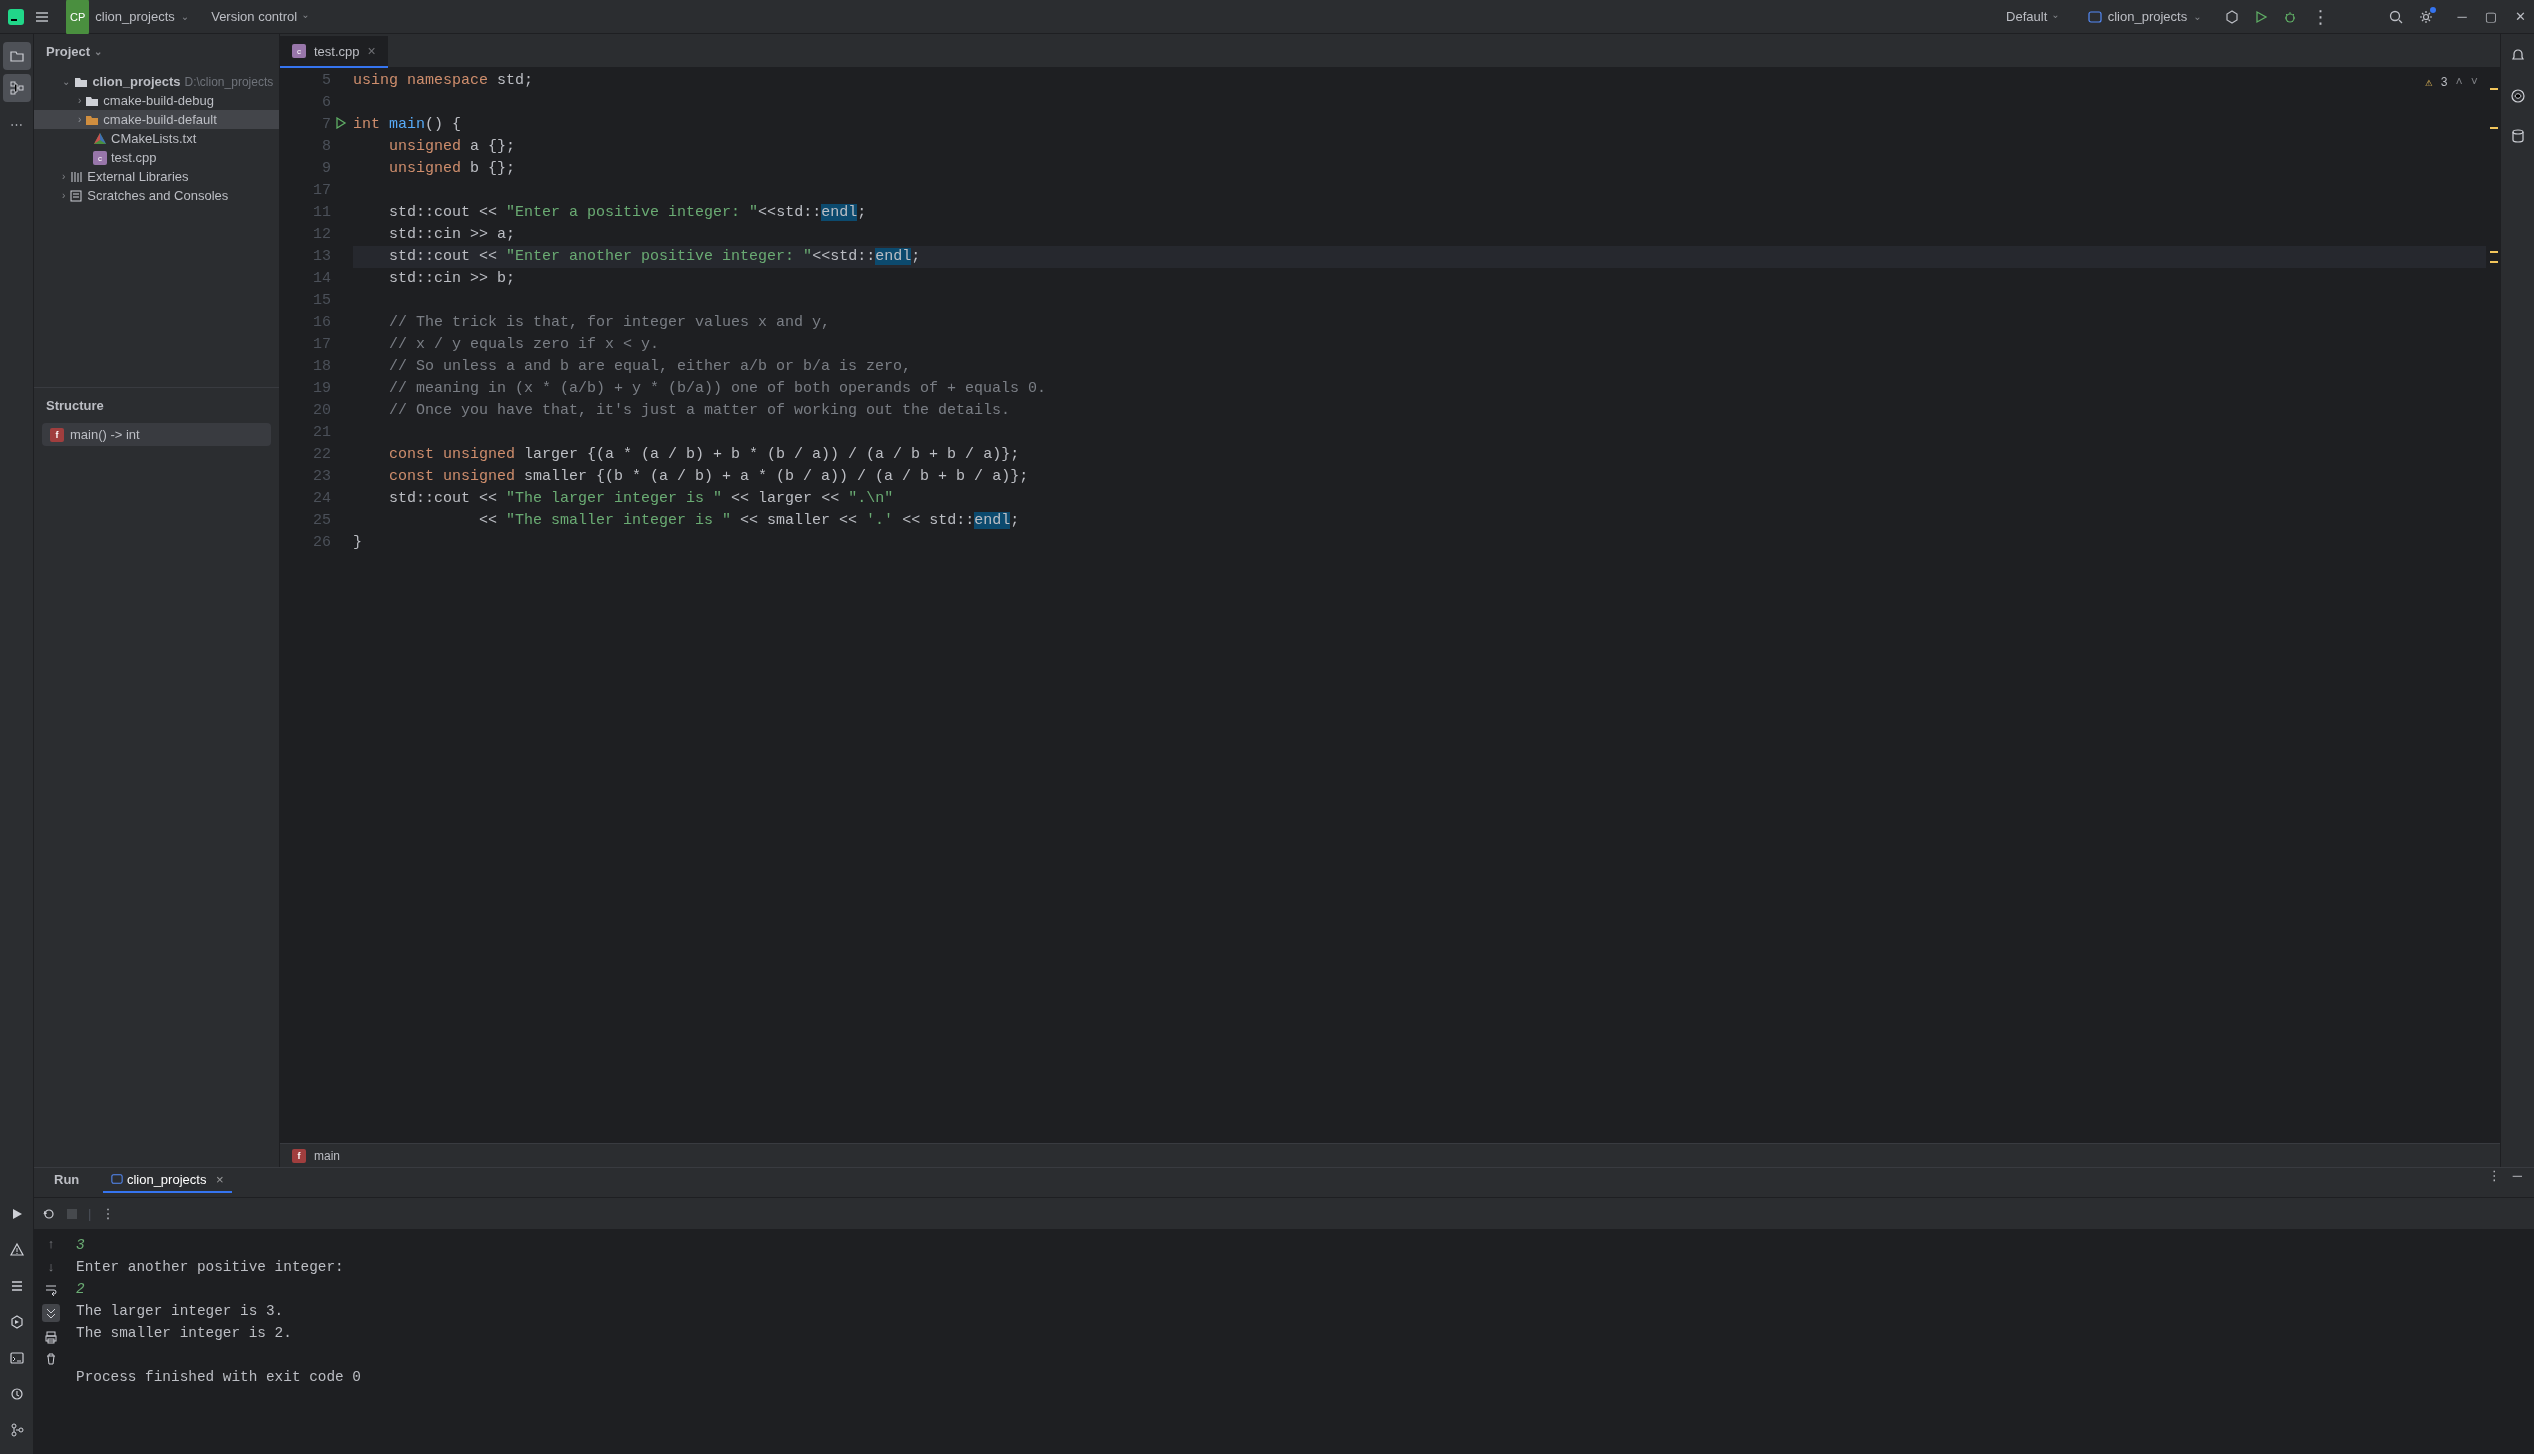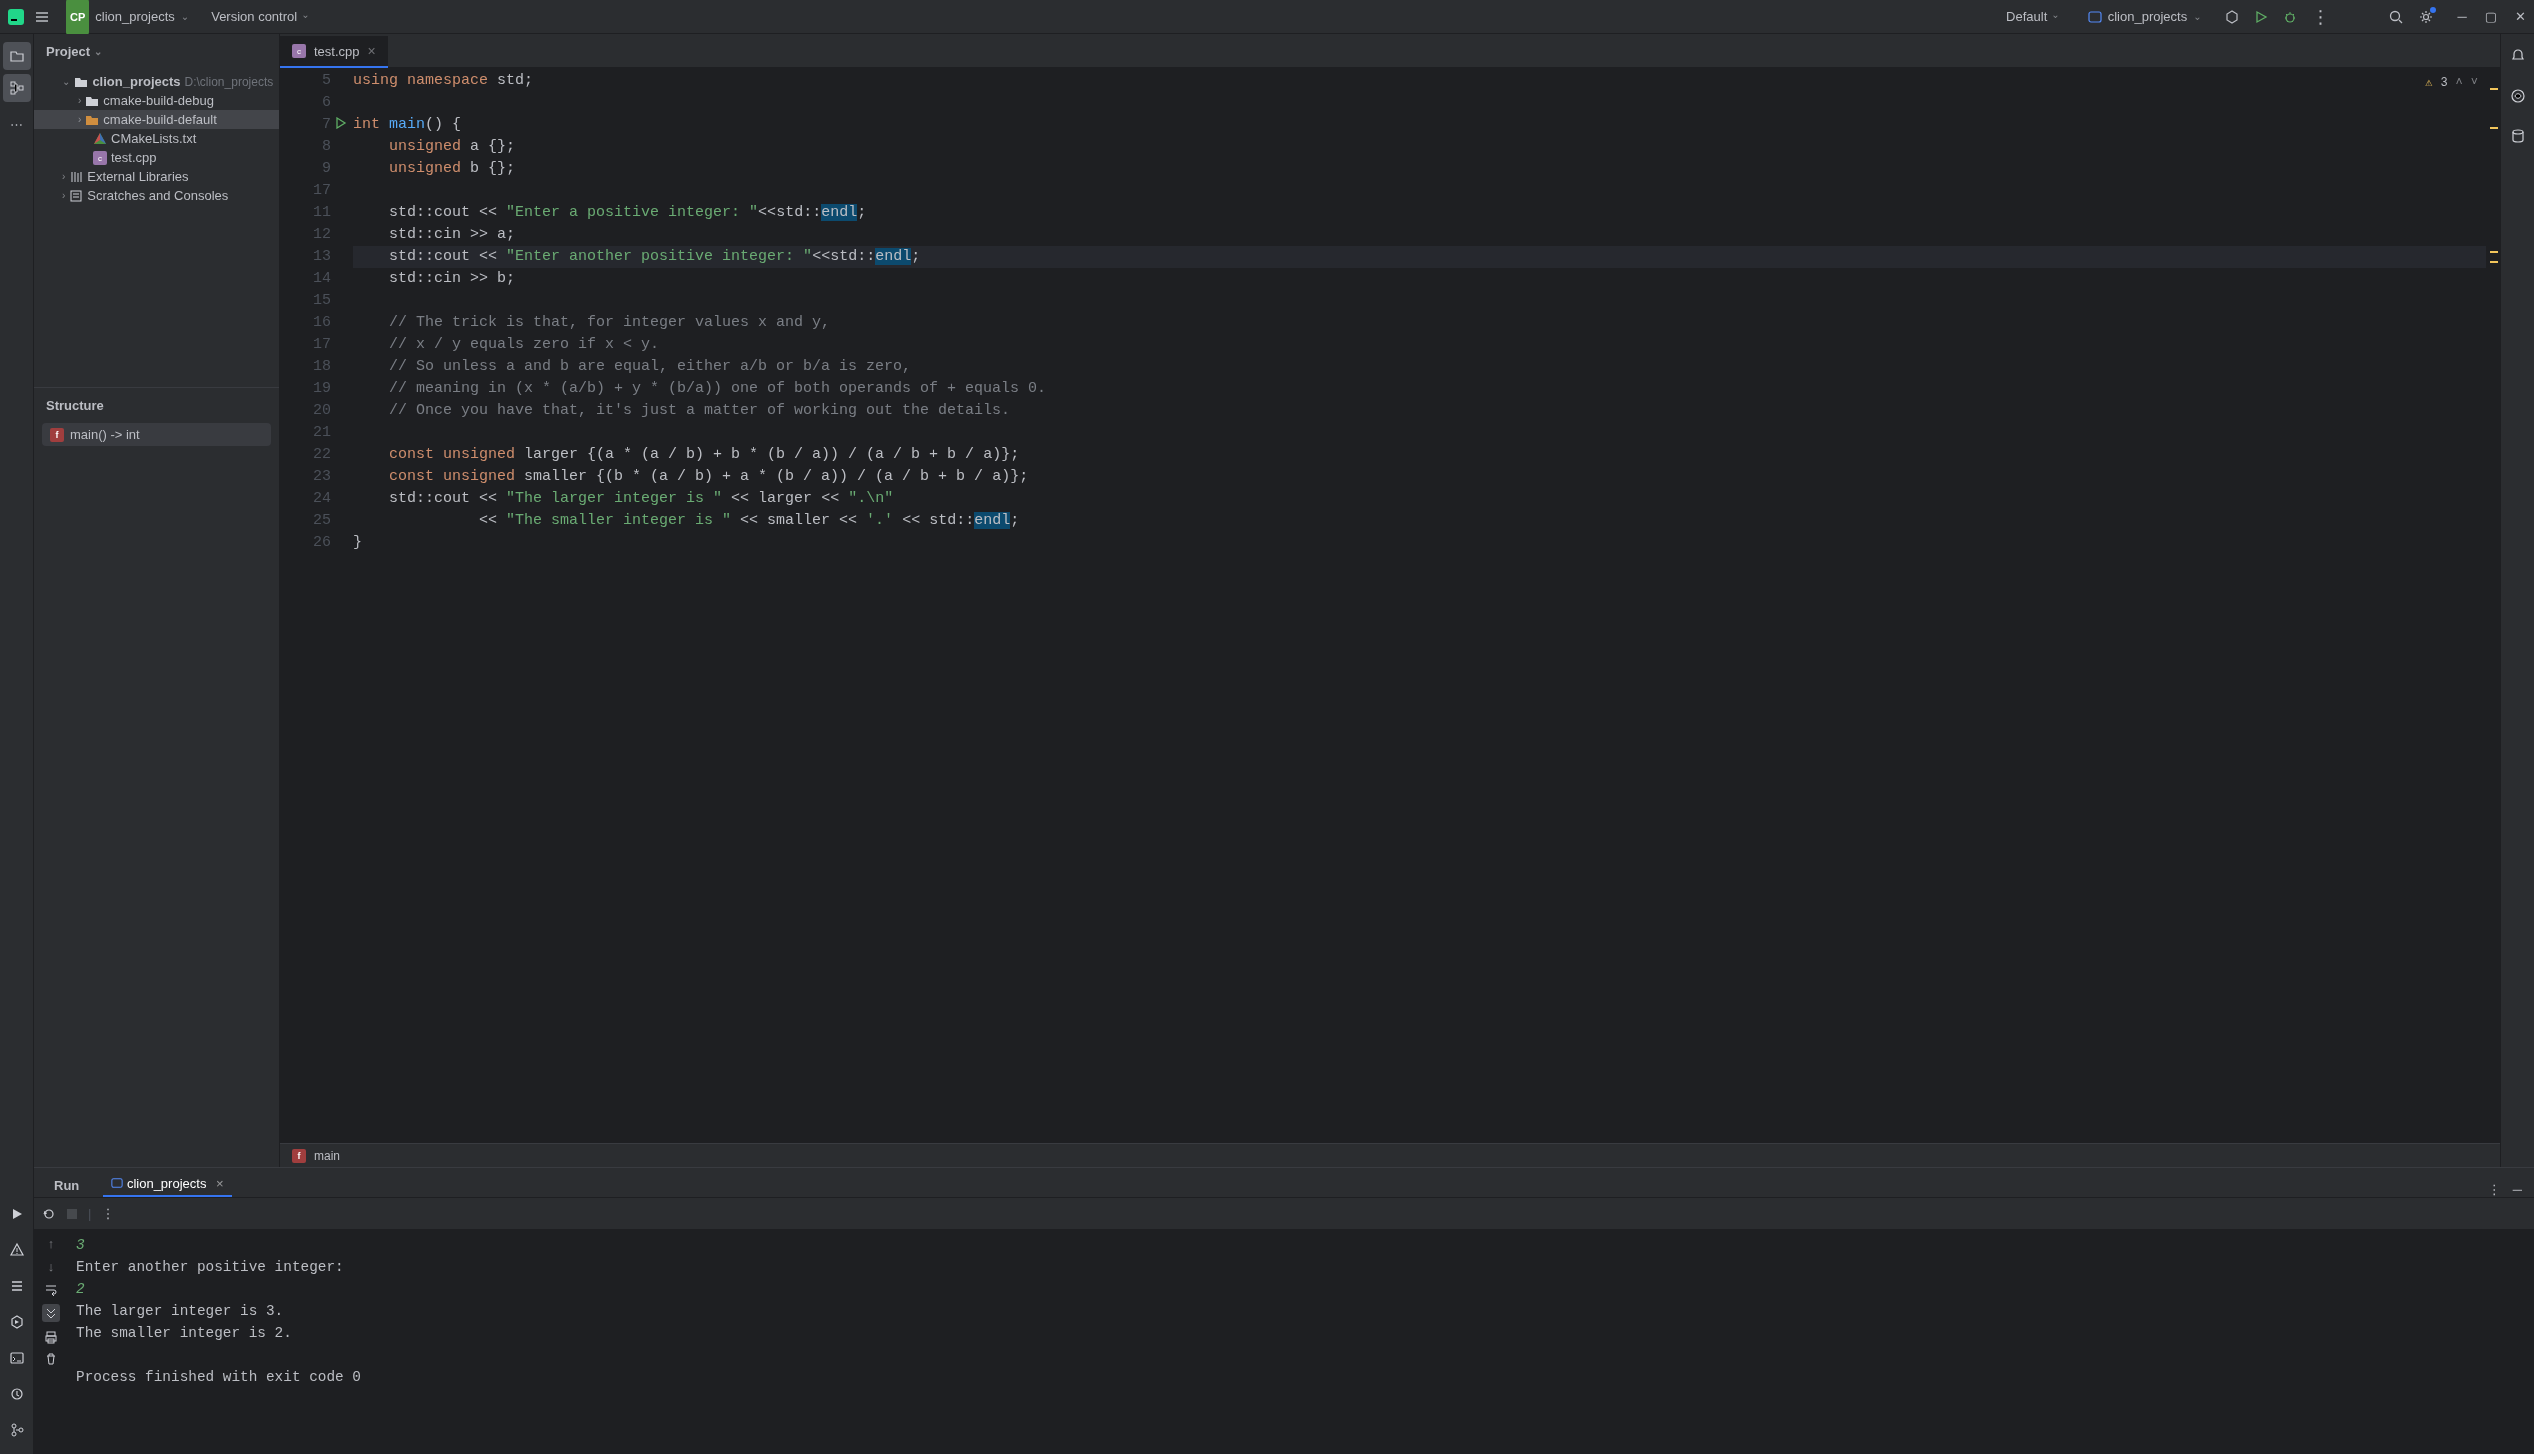--- a/index.html
+++ b/index.html
@@ -1,21 +1,21 @@
 <!DOCTYPE html>
 <html><head>
 <meta charset="utf-8">
 <style>
 *{margin:0;padding:0;box-sizing:border-box}
 body{font-family:'Segoe UI',Arial,sans-serif;background:#1e1f22;color:#bcbec4;font-size:13px;overflow:hidden;width:2534px;height:1454px;transform-origin:top left}
 .titlebar{height:34px;background:#2b2d30;display:flex;align-items:center;padding:0 8px;border-bottom:1px solid #1e1f22}
 .tb-left{display:flex;align-items:center;gap:10px}
 .tb-icon{width:16px;height:16px;display:inline-flex;align-items:center;justify-content:center}
 .tb-project{display:flex;align-items:center;gap:6px;padding:3px 6px;border-radius:4px}
-.cp-badge{background:#4a8f3f;color:#fff;padding:12px 4px;border-radius:3px;font-size:11px;font-weight:bold}
+.cp-badge{background:#4a8f3f;color:#fff;padding:12px 4px;border-radius:3px;font-size:11px;font-weight:normal}
 .chevron{opacity:0.6;font-size:10px}
 .tb-right{margin-left:auto;display:flex;align-items:center;gap:14px}
 .tb-btn{padding:4px 6px;cursor:pointer;display:flex;align-items:flex-start;gap:4px}
 .run-target{display:flex;align-items:center;gap:6px;padding:3px 8px}
 .wincontrols{display:flex;gap:18px;margin-left:10px}
 .main-area{display:flex;height:calc(100% - 34px)}
 .left-strip{width:34px;background:#2b2d30;display:flex;flex-direction:column;align-items:center;padding-top:8px;gap:4px;border-right:1px solid #1e1f22}
 .strip-btn{width:28px;height:28px;display:flex;align-items:center;justify-content:center;border-radius:4px;cursor:pointer}
 .strip-btn.active{background:#4e5157}
 .content-col{flex:1;display:flex;flex-direction:column}
@@ -48,21 +48,21 @@
 .str{color:#6aab73}
 .cmt{color:#7a7e85}
 .fn{color:#57aaf7}
 .ns{color:#bcbec4}
 .endl-hl{background:#0c4a6e}
 .breadcrumb{height:24px;background:#2b2d30;padding:0 12px;display:flex;align-items:center;gap:8px;border-top:1px solid #393b40;font-size:12px}
 .inspection{position:absolute;top:4px;right:22px;display:flex;gap:8px;align-items:center;font-size:12px;z-index:5}
 .warn-ico{color:#f2c55c}
 .right-strip{width:34px;background:#2b2d30;border-left:1px solid #1e1f22;display:flex;flex-direction:column;align-items:center;padding-top:8px;gap:12px}
 .run-panel{height:287px;background:#1e1f22;border-top:1px solid #393b40;display:flex;flex-direction:column}
-.run-header{height:30px;background:#2b2d30;display:flex;align-items:flex-end;padding:0 12px;gap:16px;border-bottom:1px solid #1e1f22}
+.run-header{height:30px;background:#2b2d30;display:flex;align-items:flex-start;padding:0 12px;gap:16px;border-bottom:1px solid #1e1f22}
 .run-tab{padding:4px 8px;cursor:pointer}
 .run-tab.active{border-bottom:2px solid #3574f0;color:#fff}
 .run-header-right{margin-left:auto;display:flex;gap:12px}
 .run-toolbar{height:32px;background:#2b2d30;display:flex;align-items:center;padding:0 8px;gap:10px;border-bottom:1px solid #1e1f22}
 .run-body{flex:1;display:flex}
 .run-left-tools{width:34px;display:flex;flex-direction:column;align-items:center;padding-top:6px;gap:8px}
 .console{flex:1;font-family:'Consolas','Courier New',monospace;font-size:14.4px;line-height:22px;padding:4px 8px;color:#bcbec4;white-space:pre}
 .console .input-val{color:#6aab73;font-style:italic}
 .left-strip-bottom{margin-top:auto;display:flex;flex-direction:column;align-items:center;gap:8px;padding-bottom:10px}
 svg{display:block}

